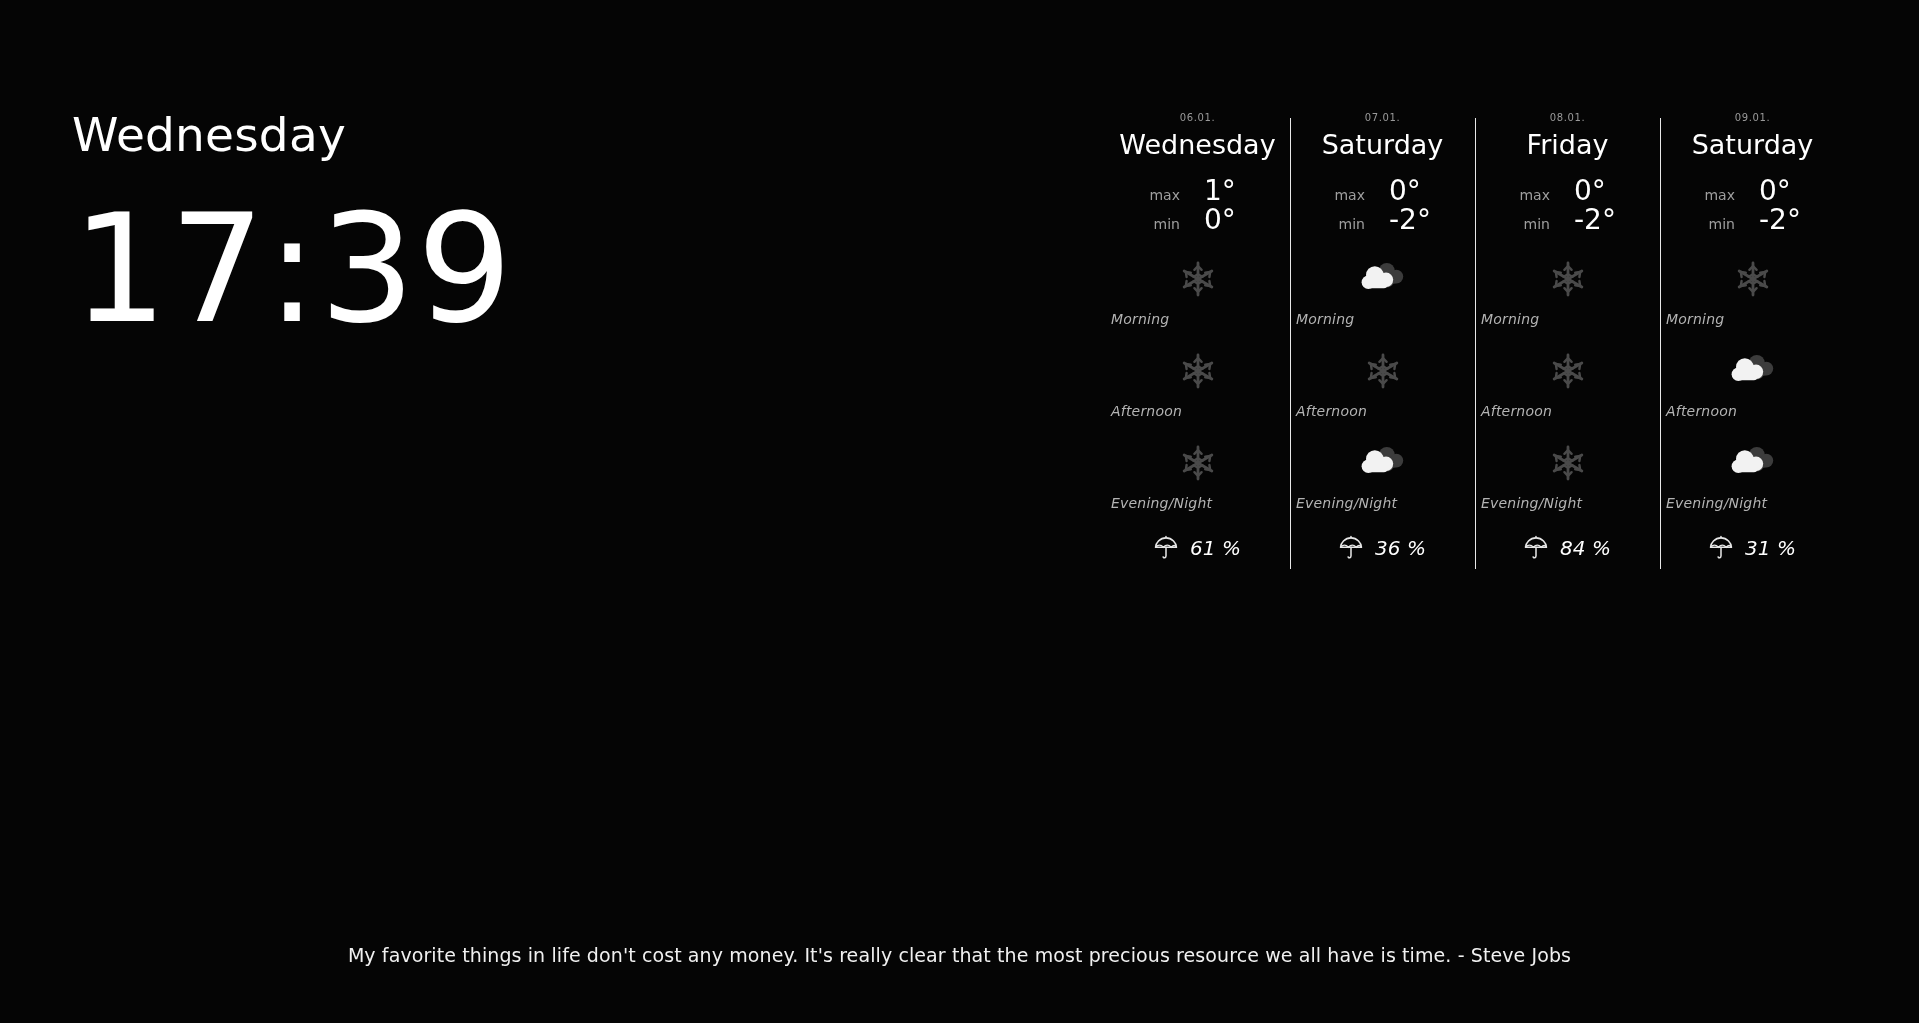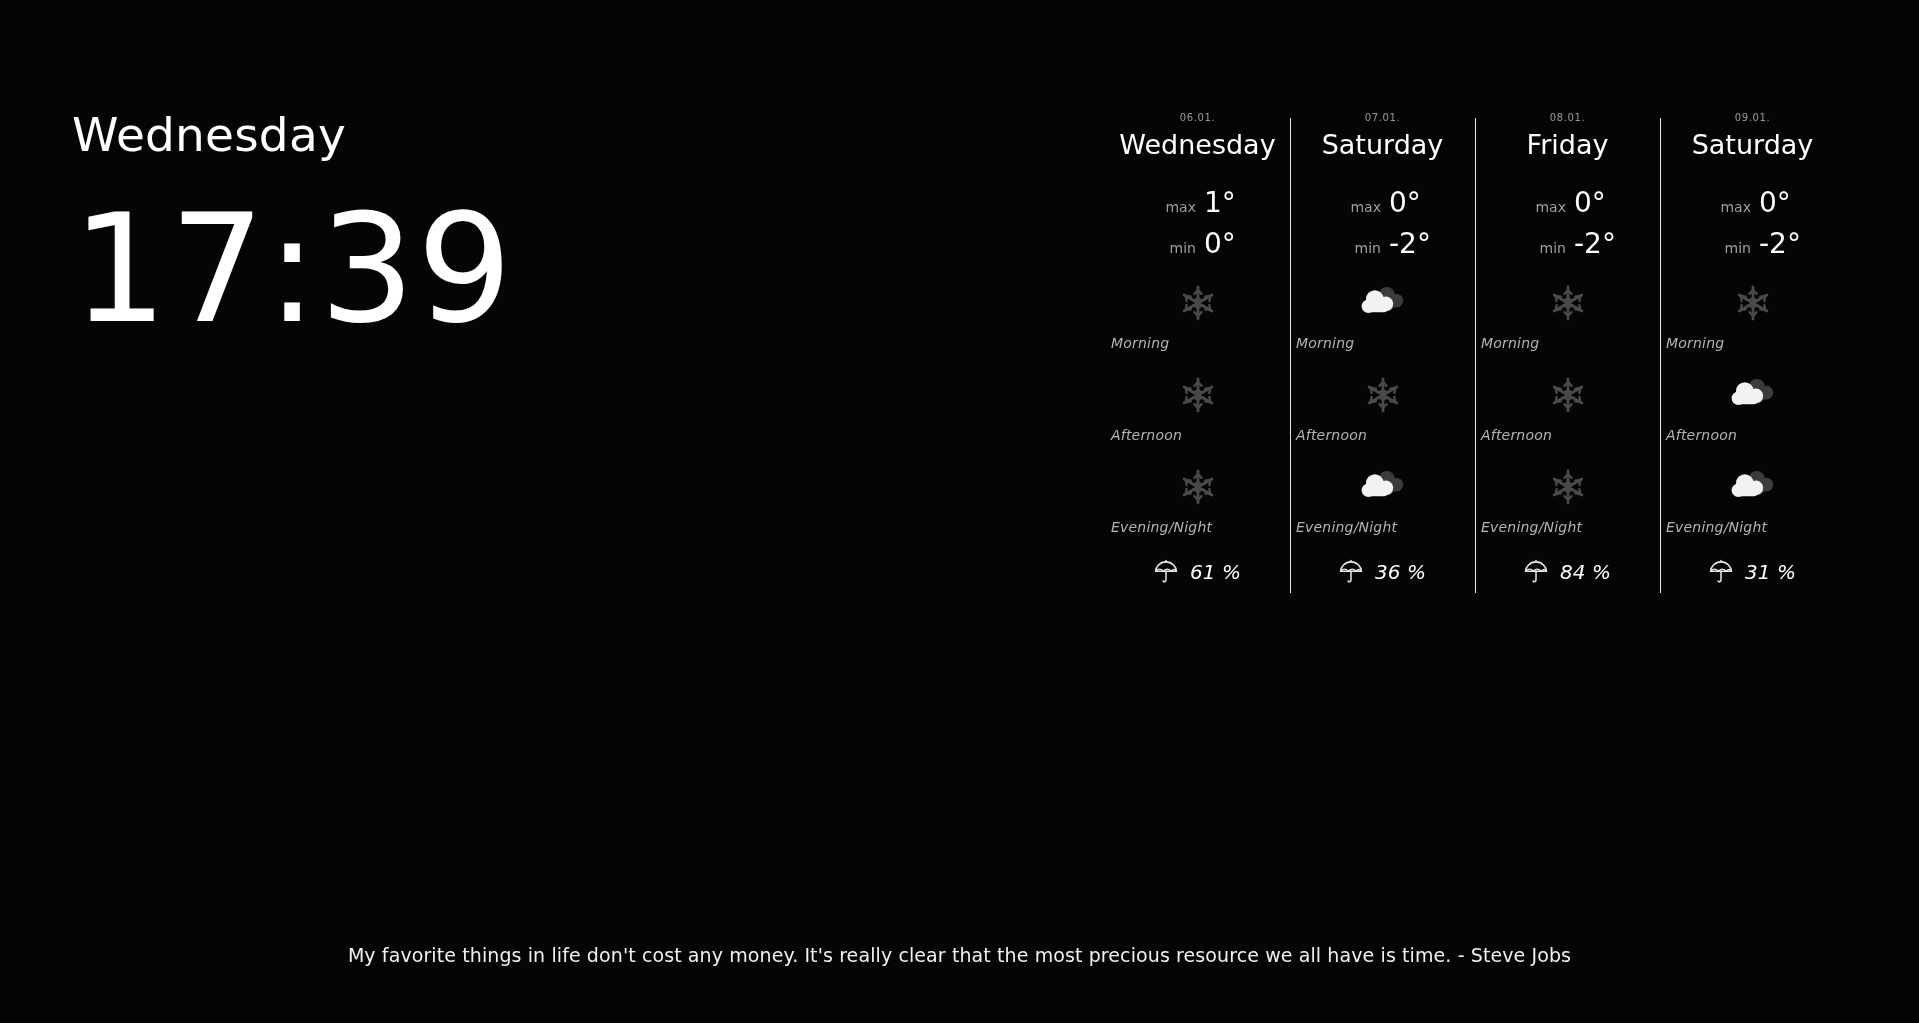--- a/index.html
+++ b/index.html
@@ -105,22 +105,21 @@
     width: 100%;
     display: flex;
     flex-direction: column;
     align-items: flex-end;
     padding-right: 24px;
   }
 
   .temp-row {
     display: flex;
     align-items: baseline;
-    gap: 8px;
-    margin-top: 12px;
+    gap: 24px;
   }
 
   .temp-label {
     font-size: 14px;
     color: #9f9f9f;
   }
 
   .temp-value {
     font-size: 28px;
     color: #ffffff;

